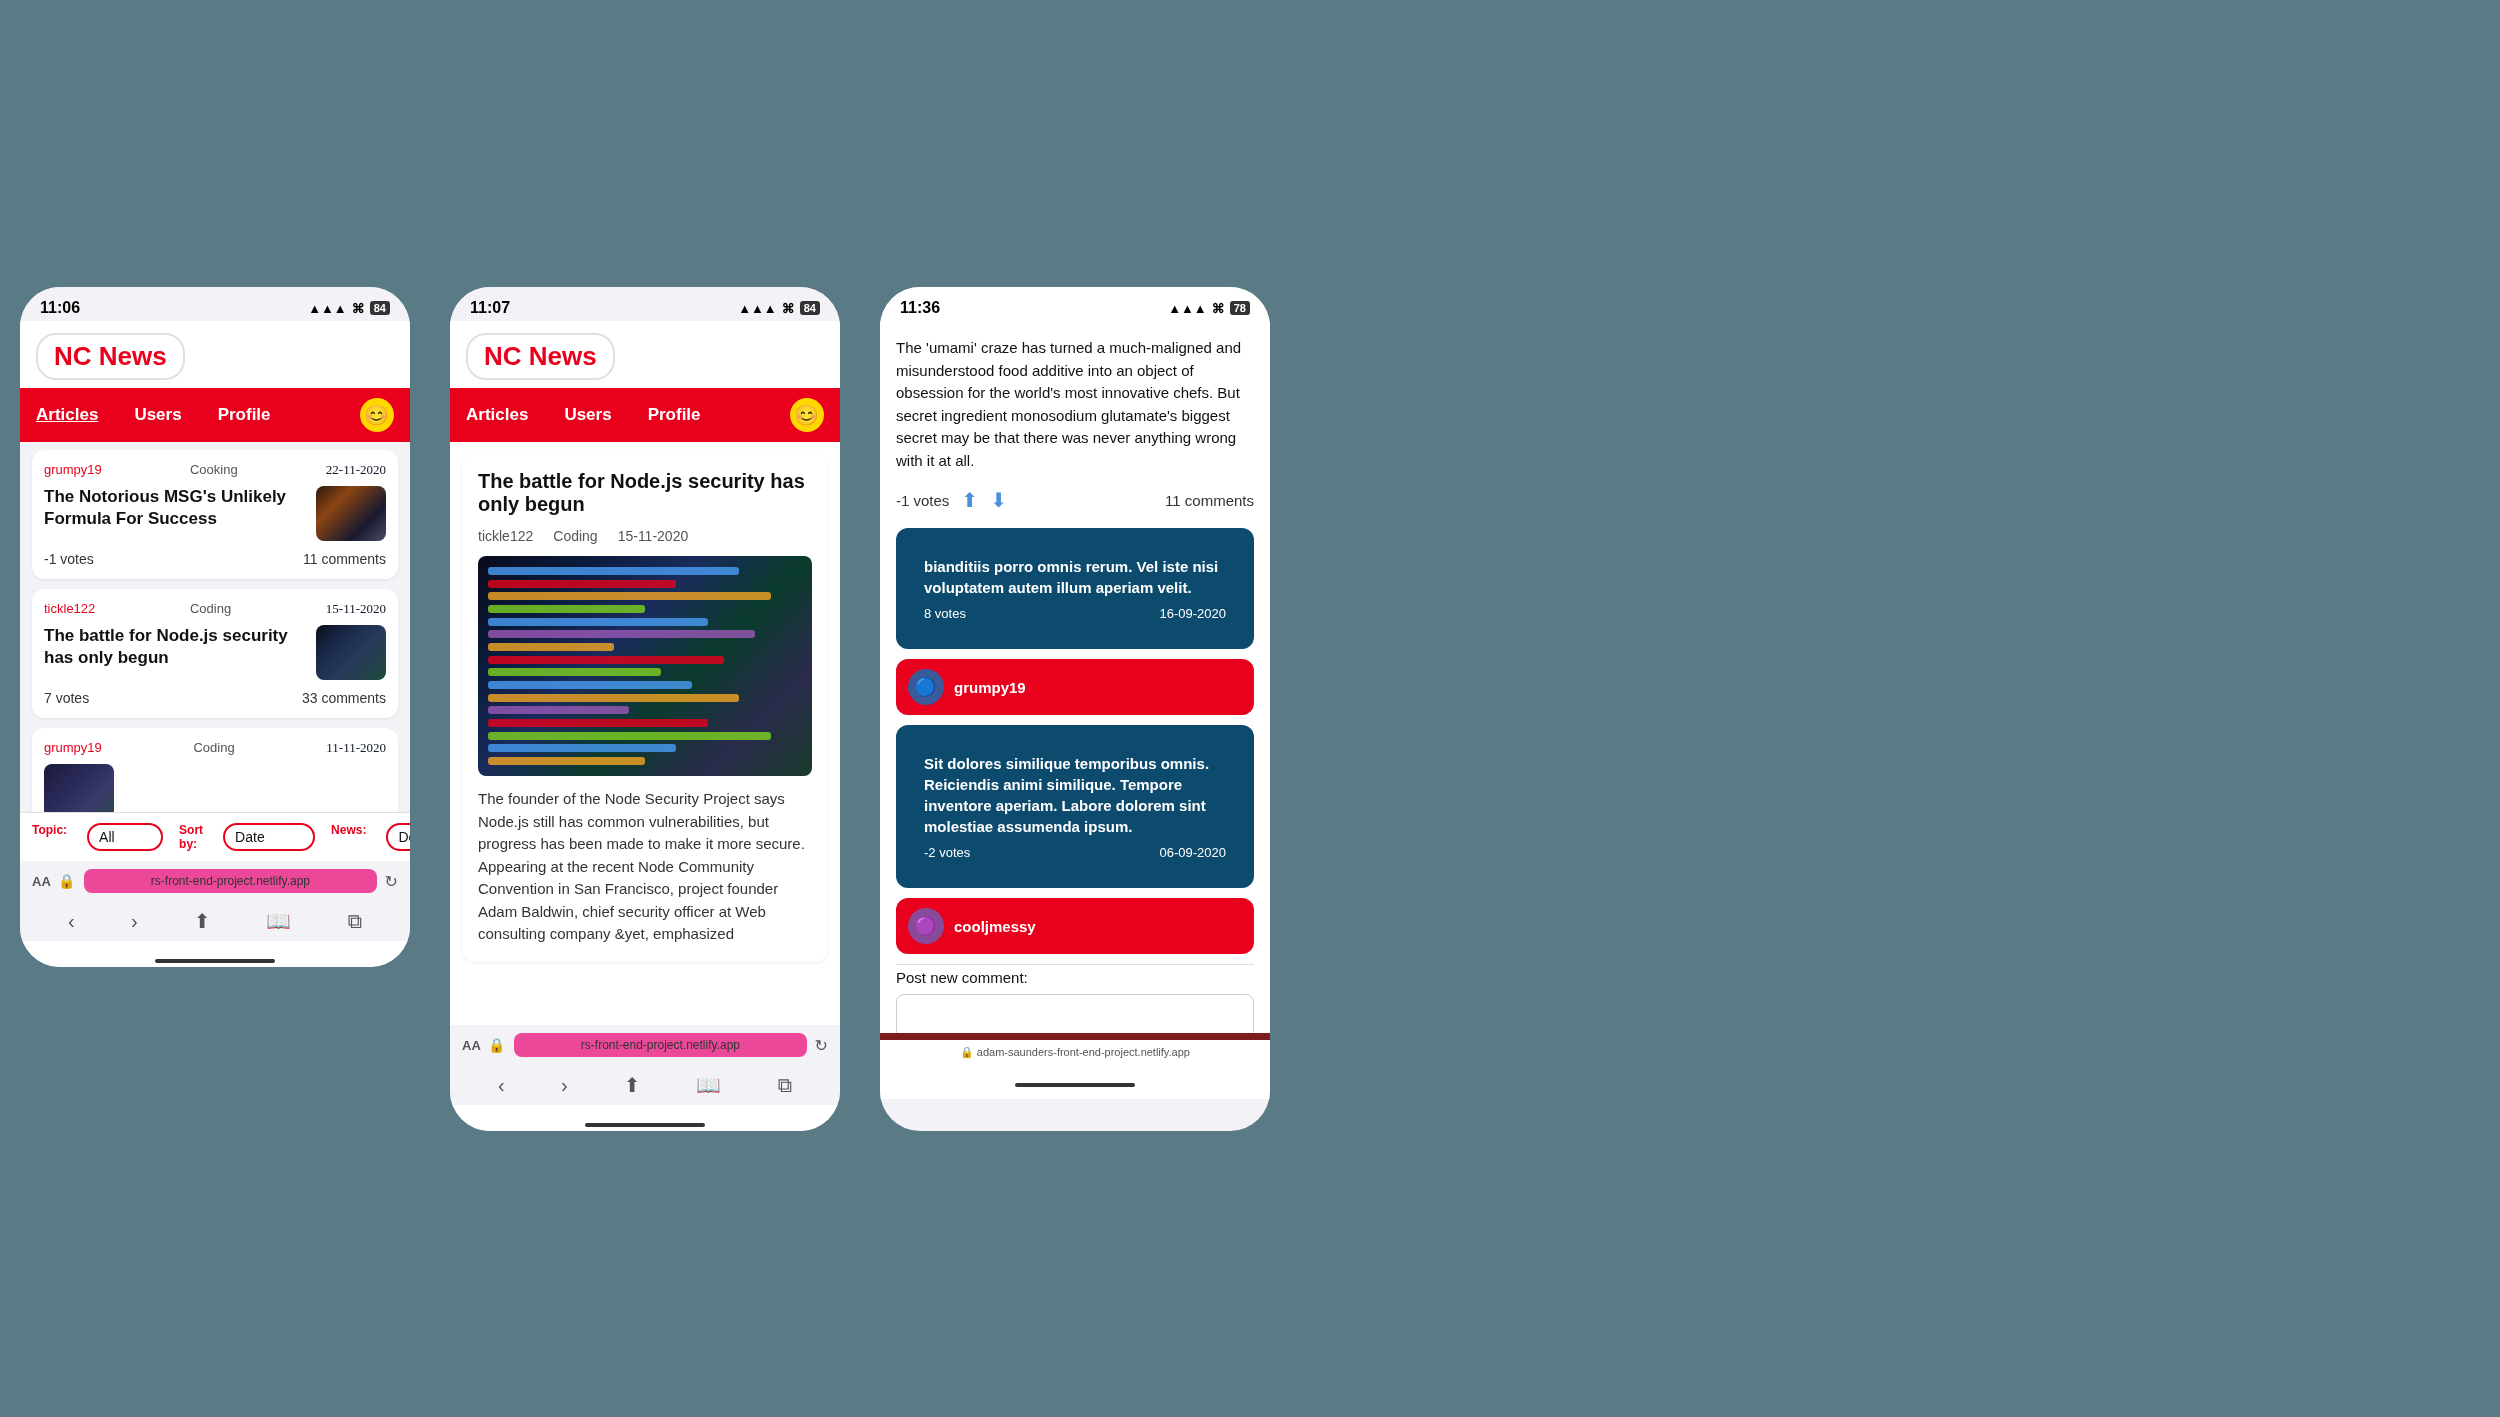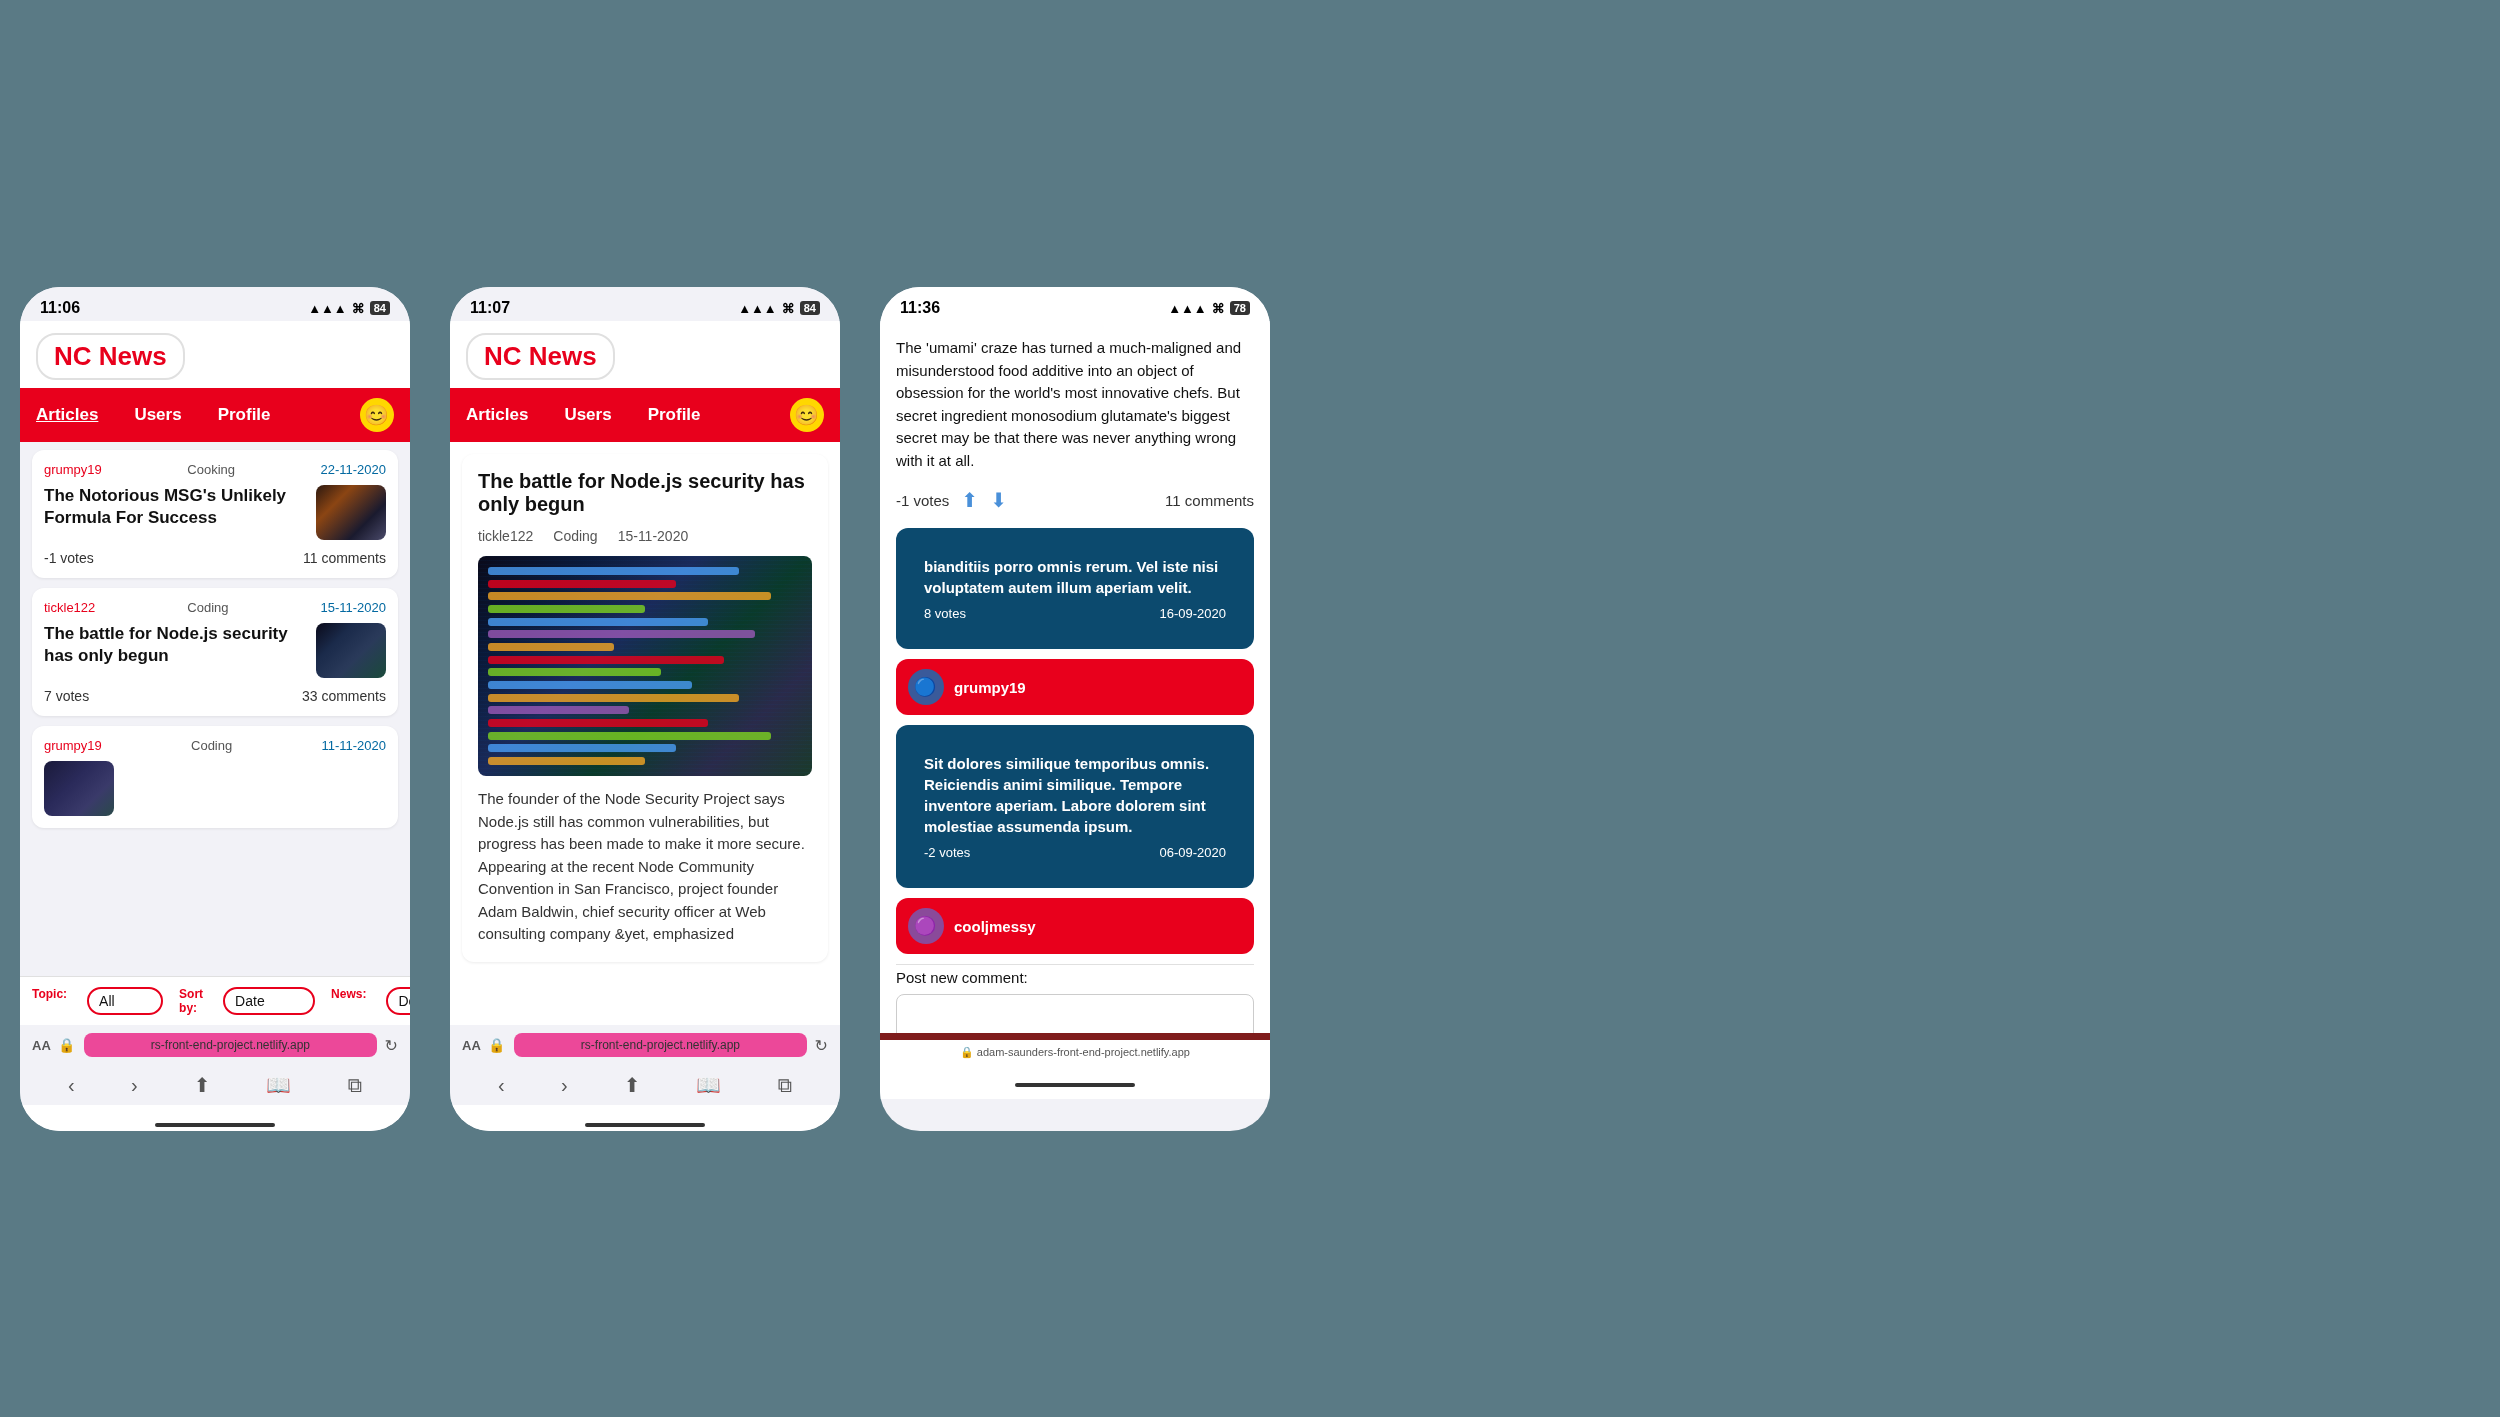--- a/index.html
+++ b/index.html
@@ -13,21 +13,21 @@
     }
 
     
     .phone {
       background: #f2f2f7;
       border-radius: 40px;
       overflow: hidden;
       position: relative;
       flex-shrink: 0;
     }
-    .phone-1 { width: 390px; height: 844px; margin: 287px 20px 0 20px; }
+    .phone-1 { width: 390px; height: 680px; margin: 287px 20px 0 20px; }
     .phone-2 { width: 390px; height: 844px; margin: 287px 20px 0 20px; }
     .phone-3 { width: 390px; height: 844px; margin: 287px 20px 0 20px; }
 
     
     .status-bar {
       display: flex;
       justify-content: space-between;
       align-items: center;
       padding: 12px 20px 4px;
       background: #f2f2f7;
@@ -120,21 +120,21 @@
     }
 
     .article-meta {
       display: flex;
       justify-content: space-between;
       margin-bottom: 8px;
       font-size: 13px;
     }
     .article-author { color: #e8001c; font-weight: 500; }
     .article-topic { color: #555; }
-    .article-date { color: #0369a1; }
+    .article-date { color: #0f172a; font-family: Liberation Serif, serif; }
 
     .article-body {
       display: flex;
       justify-content: space-between;
       align-items: flex-start;
       gap: 10px;
     }
     .article-title {
       font-size: 17px;
       font-weight: 700;

